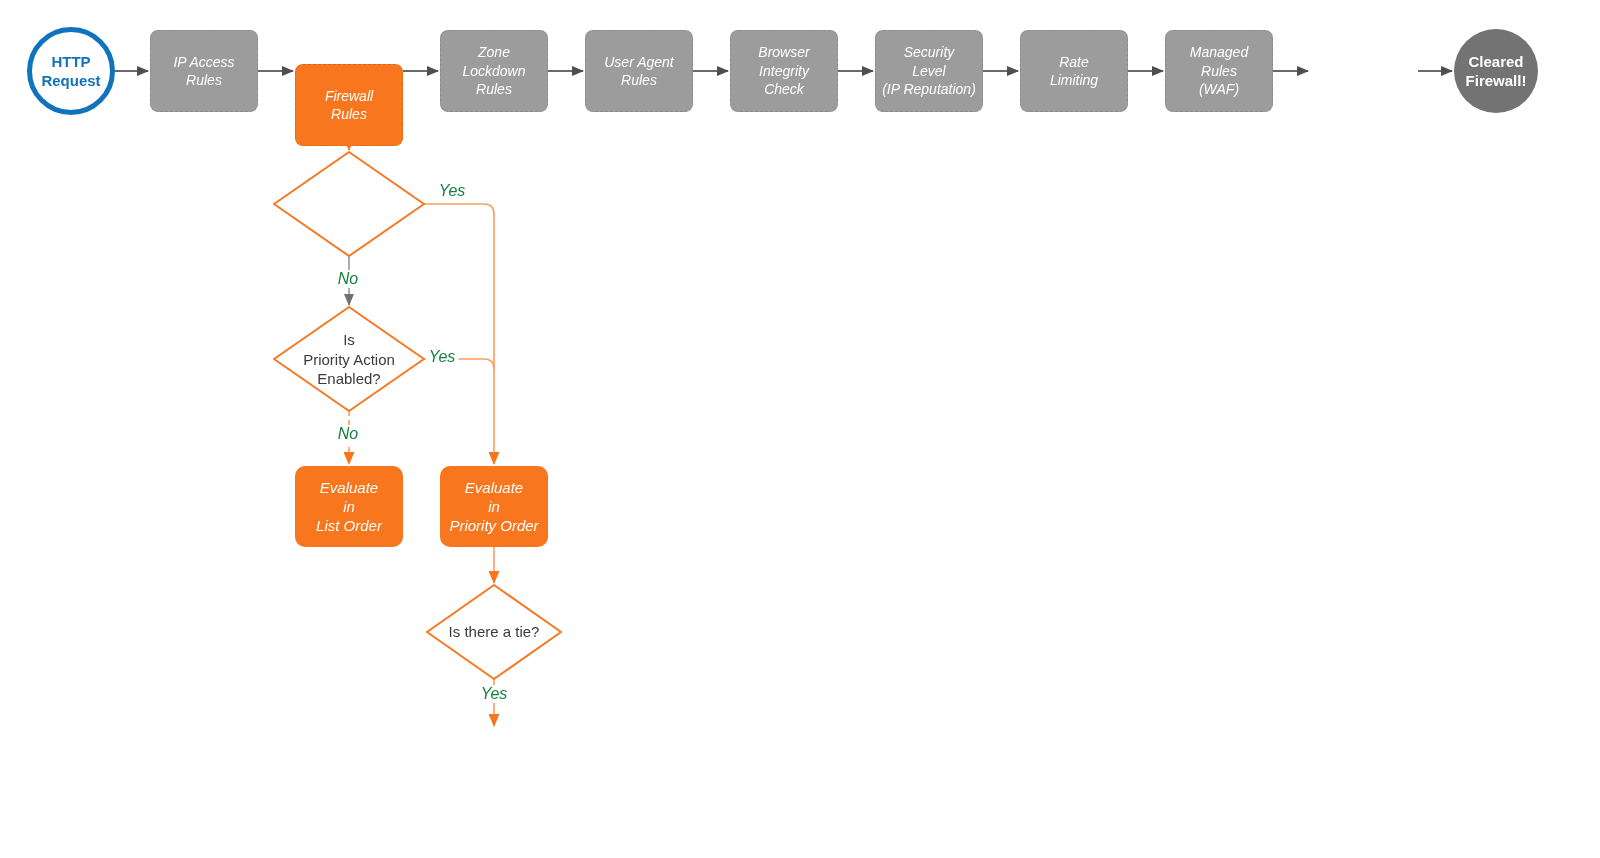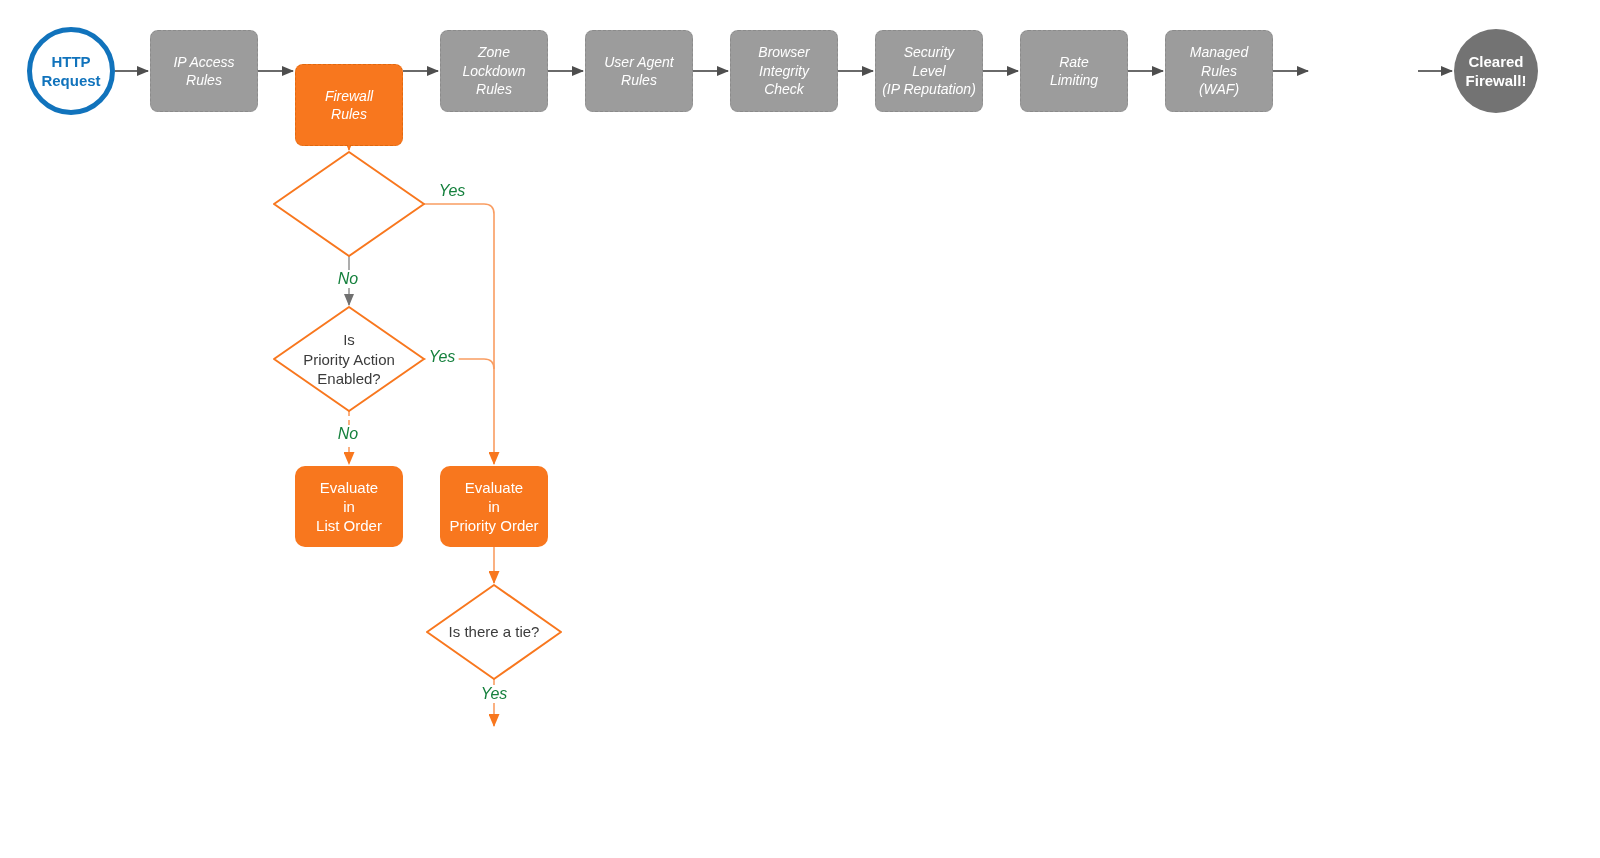--- a/index.html
+++ b/index.html
@@ -81,20 +81,21 @@
     color: #ffffff;
   }
   
   .action-box {
     position: absolute;
     width: 108px;
     box-sizing: border-box;
     background: #F8771E;
     border-radius: 10px;
     color: #ffffff;
+    font-style: italic;
     font-size: 15px;
     line-height: 1.28;
     display: flex;
     align-items: center;
     justify-content: center;
     text-align: center;
   }
   .action-list-order    { left: 295px; top: 466px; height: 81px; }
   .action-priority-order{ left: 440px; top: 466px; height: 81px; }
   .action-precedence    { left: 440px; top: 728px; height: 82px; }

